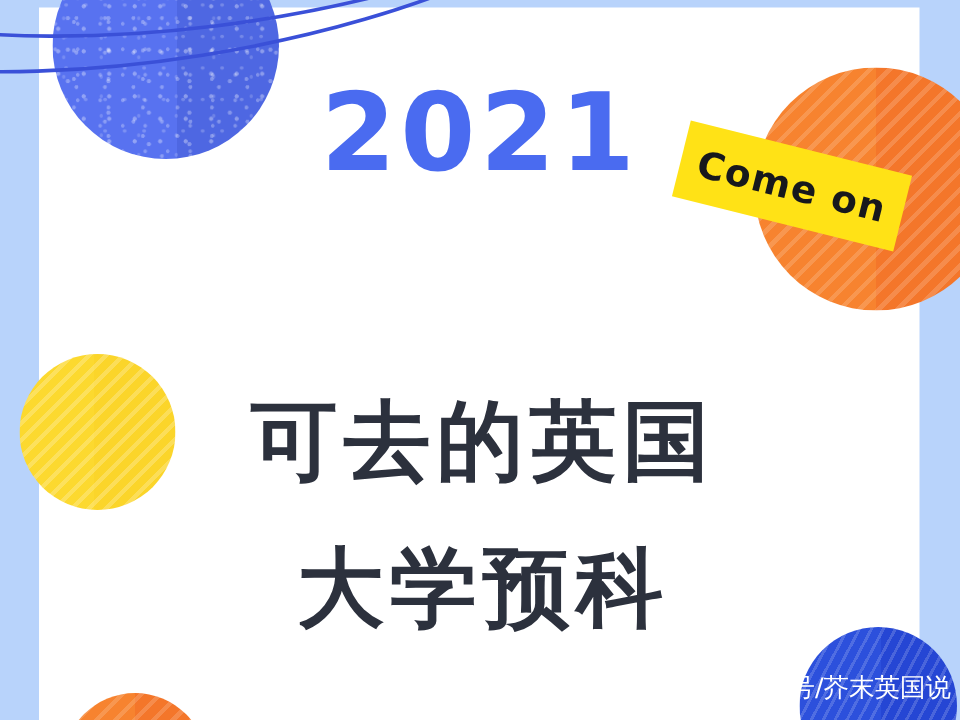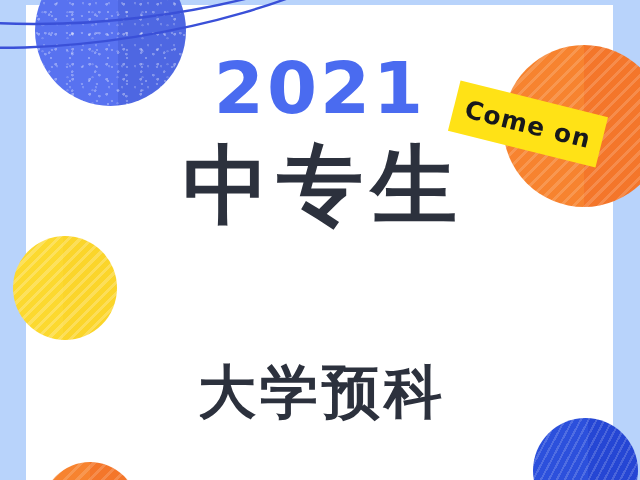--- a/index.html
+++ b/index.html
@@ -201,22 +201,23 @@
   <div class="circle circle-orange-small"></div>
   <div class="circle circle-blue-bottom"></div>
 
   <svg class="orbits" viewBox="0 0 640 480">
     <ellipse cx="120" cy="-58" rx="300" ry="96" fill="none" stroke="#3a50d8" stroke-width="2.4" transform="rotate(-9 120 -58)"></ellipse>
     <ellipse cx="132" cy="-78" rx="300" ry="96" fill="none" stroke="#3a50d8" stroke-width="2.4" transform="rotate(-7 132 -78)"></ellipse>
   </svg>
 
   <div class="year">2021</div>
 
-  <div class="headline">中专生</div>
-
+
+  <div class="subline subline-1">可去的英国</div>
   <div class="subline subline-2">大学预科</div>
 
   <div class="badge">
     <span class="badge-text">Come on</span>
   </div>
 
+  <div class="watermark">号/芥末英国说</div>
 
 </div>
 
 </body></html>

